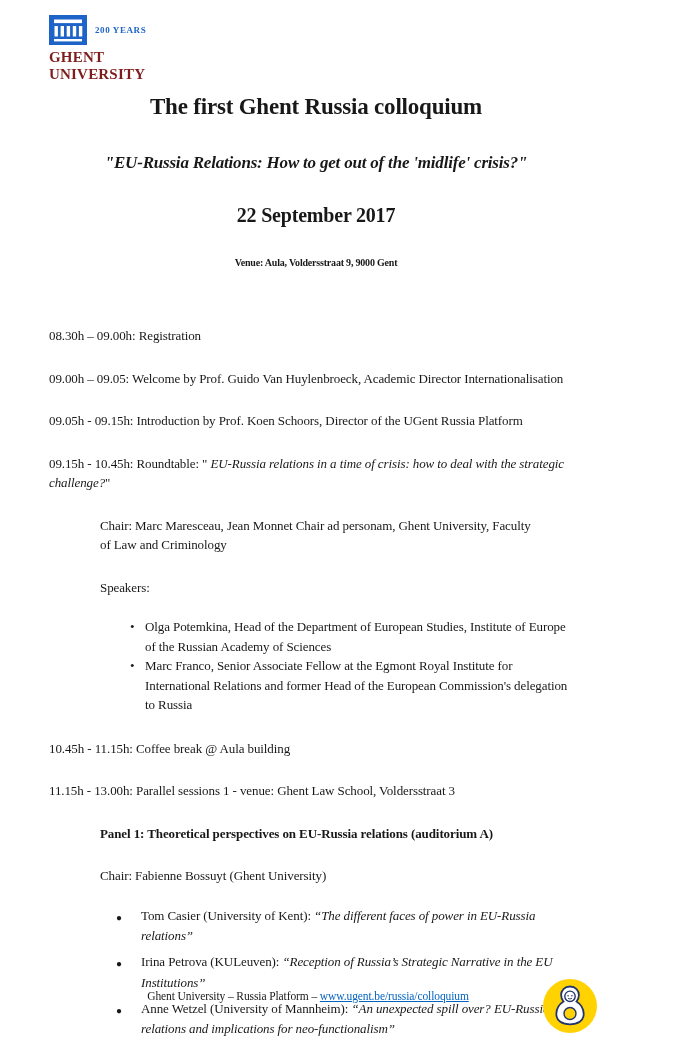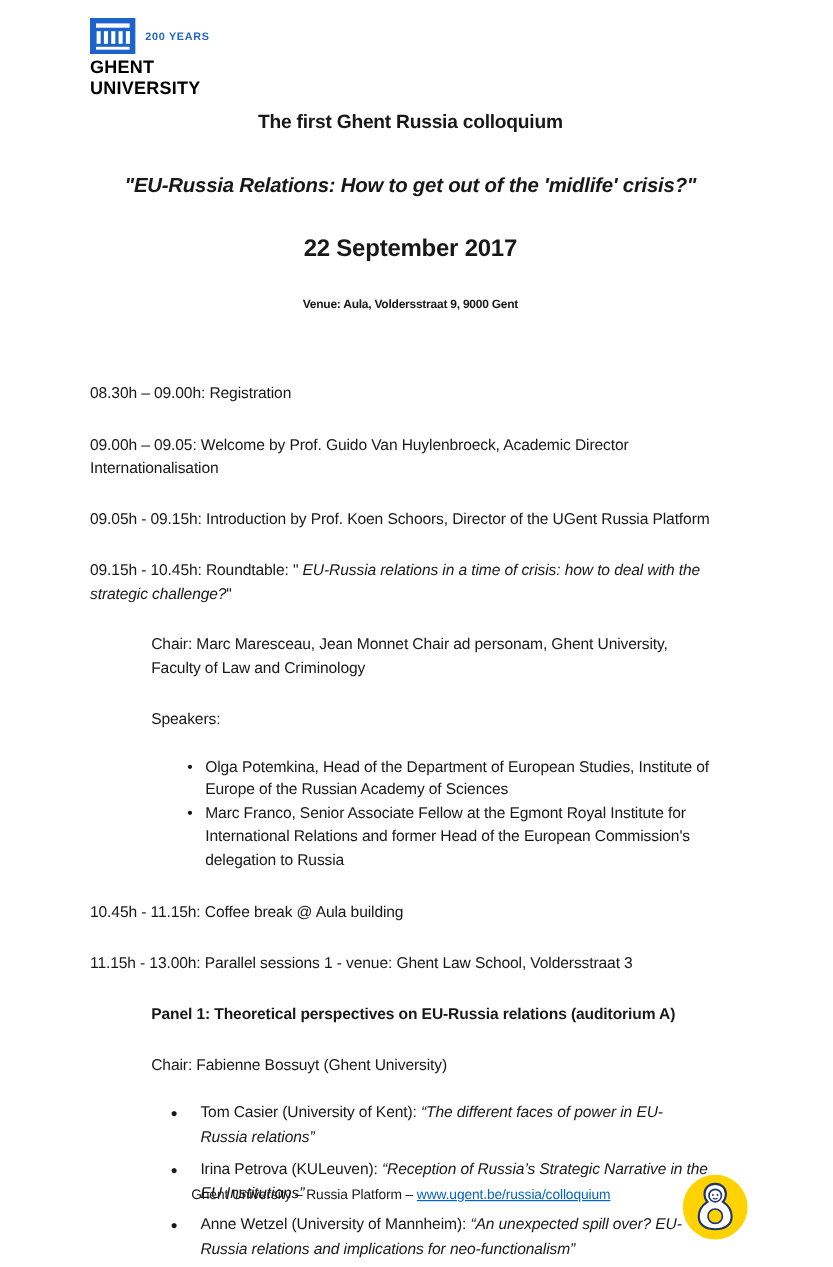--- a/index.html
+++ b/index.html
@@ -1,33 +1,33 @@
 <!DOCTYPE html>
 <html><head>
 <meta charset="utf-8">
 <style>
   * { box-sizing: border-box; }
   html, body { margin: 0; padding: 0; background: #ffffff; }
   .page {
     width: 632px; height: 1056px; position: relative; background: #ffffff;
-    font-family: Liberation Sans, sans-serif;
-    color: #181818; overflow: hidden; margin-left: 26px;
+    font-family: Liberation Serif, serif;
+    color: #181818; overflow: hidden;
   }
   .content { padding: 15px 49px 0 49px; }
 
   
   .logo-block { line-height: 1; }
   .logo-top { display: flex; align-items: center; gap: 8px; }
   .logo-years { color: #1E64C8; font-size: 9px; font-weight: 700; letter-spacing: 0.6px; }
-  .logo-name { color: #000000; font-weight: 700; font-size: 15px; line-height: 1.1;
+  .logo-name { color: #7f1d1d; font-weight: 700; font-size: 15px; line-height: 1.1;
                letter-spacing: 0.2px; margin-top: 4px; }
 
   
   .header { text-align: center; letter-spacing: -0.2px; }
-  .title  { font-size: 16px; font-weight: 700; margin-top: 12px; }
+  .title  { font-size: 23px; font-weight: 700; margin-top: 12px; }
   .quote  { font-size: 17px; font-weight: 700; font-style: italic; margin-top: 33px; }
   .date   { font-size: 20px; font-weight: 700; margin-top: 31px; }
   .venue  { font-size: 10px; font-weight: 700; margin-top: 30px; }
 
   
   .schedule { margin-top: 58px; font-size: 13px; line-height: 1.5; letter-spacing: -0.1px; }
   .sched-item { margin: 0 0 23px 0; }
   .rt-quote { font-style: italic; }
   .chair { margin: 0 40px 23px 51px; }
   .speakers-label { margin: 0 0 20px 51px; }

